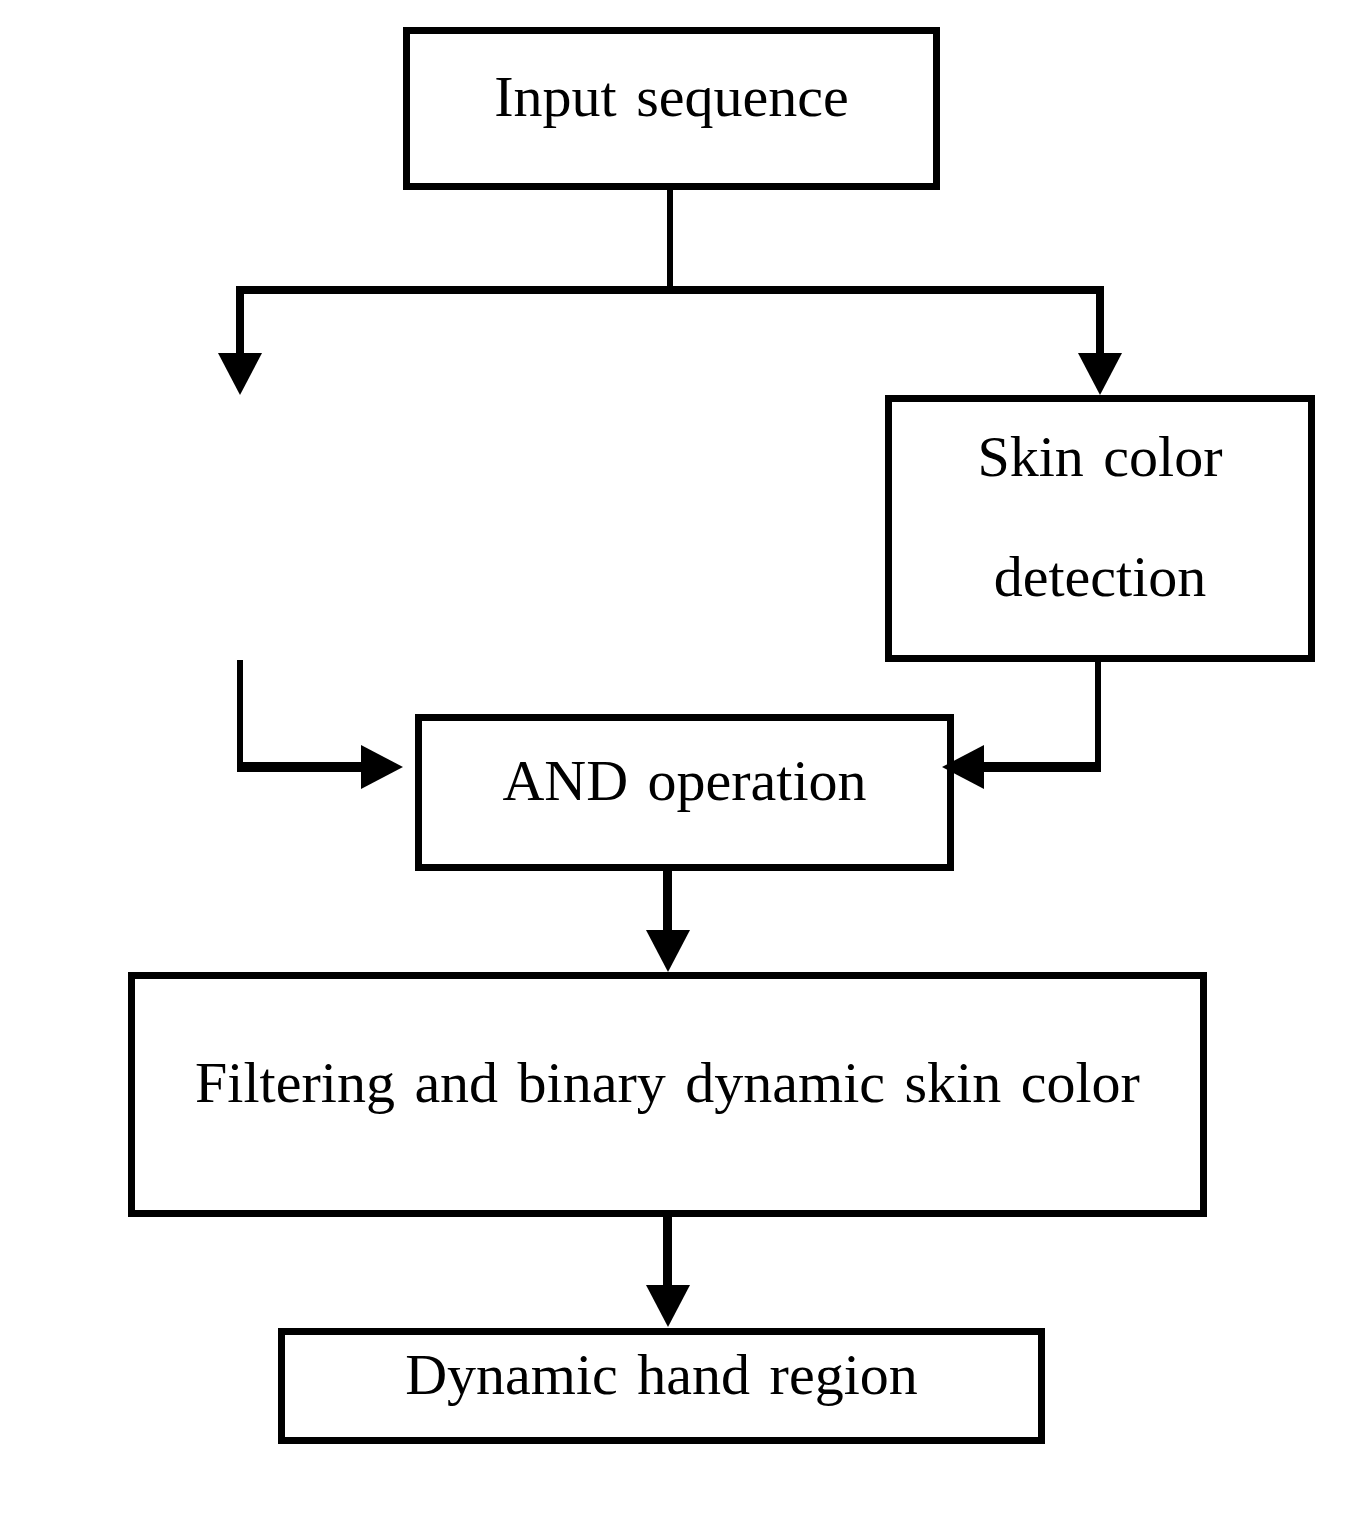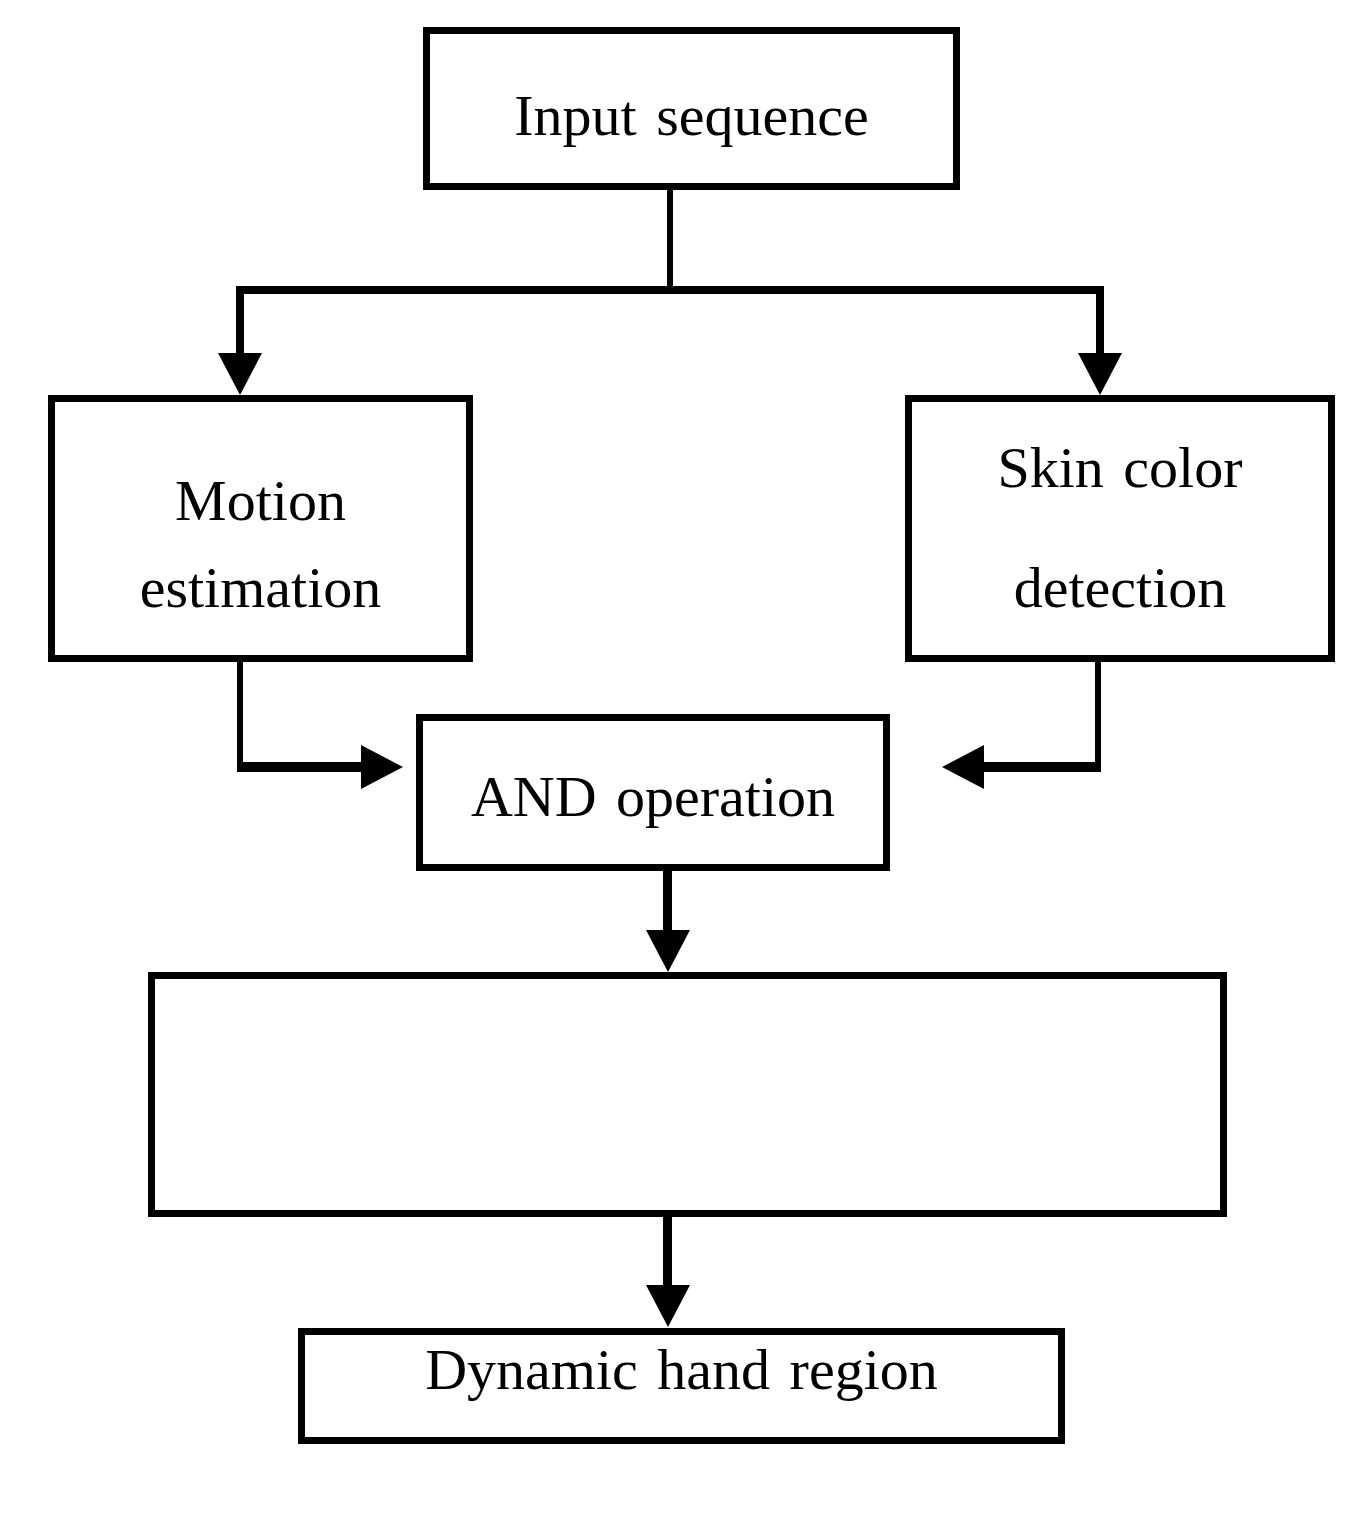--- a/index.html
+++ b/index.html
@@ -17,27 +17,26 @@
     overflow: hidden;
   }
   .node {
     position: absolute;
     box-sizing: border-box;
     border: 7px solid var(--line, #000000);
     background: var(--bg, #ffffff);
     display: flex;
     flex-direction: column;
     align-items: center;
-    justify-content: flex-end;
+    justify-content: center;
     text-align: center;
     font-size: 58px;
     line-height: 87px;
     padding-bottom: 24px;
     word-spacing: 5px;
-    margin-left: 20px;
   }
   .tline { display: block; white-space: nowrap; }
 
   .vline, .hline {
     position: absolute;
     background: var(--line, #000000);
   }
 
   .arr { position: absolute; width: 0; height: 0; }
   .arr-down {
@@ -53,21 +52,21 @@
   .arr-left {
     border-top: 22px solid transparent;
     border-bottom: 22px solid transparent;
     border-right: 42px solid var(--line, #000000);
   }
 
   
   #n-input  { left: 403px; top: 27px;   width: 537px;  height: 163px; }
   #n-motion { left: 28px;  top: 395px;  width: 425px;  height: 267px; }
   #n-skin   { left: 885px; top: 395px;  width: 430px;  height: 267px; gap: 33px; }
-  #n-and    { left: 396px; top: 714px;  width: 474px;  height: 157px; }
+  #n-and    { left: 415px; top: 714px;  width: 539px;  height: 157px; }
   #n-filter { left: 128px; top: 972px;  width: 1079px; height: 245px; }
   #n-output { left: 278px; top: 1328px; width: 767px;  height: 116px; }
 
   
   #c-input-stem   { left: 667px;  top: 188px;  width: 6px;   height: 104px; }
   #c-branch       { left: 236px;  top: 286px;  width: 868px; height: 8px; }
   #c-drop-left    { left: 236px;  top: 286px;  width: 8px;   height: 70px; }
   #c-drop-right   { left: 1096px; top: 286px;  width: 8px;   height: 70px; }
   #a-motion       { left: 218px;  top: 353px; }
   #a-skin         { left: 1078px; top: 353px; }
@@ -88,35 +87,32 @@
 </style>
 </head>
 <body>
 
 <div class="canvas">
 
   <div class="node" id="n-input">
     <span class="tline">Input sequence</span>
   </div>
 
-  <div class="node" id="n-motion">
-    <span class="tline">Motion</span>
-    <span class="tline">estimation</span>
-  </div>
 
   <div class="node" id="n-skin">
     <span class="tline">Skin color</span>
     <span class="tline">detection</span>
   </div>
 
   <div class="node" id="n-and">
     <span class="tline">AND operation</span>
   </div>
 
   <div class="node" id="n-filter">
+    <span class="tline">Filtering and binary dynamic skin color</span>
   </div>
 
   <div class="node" id="n-output">
     <span class="tline">Dynamic hand region</span>
   </div>
 
   <div class="vline" id="c-input-stem"></div>
   <div class="hline" id="c-branch"></div>
   <div class="vline" id="c-drop-left"></div>
   <div class="vline" id="c-drop-right"></div>

